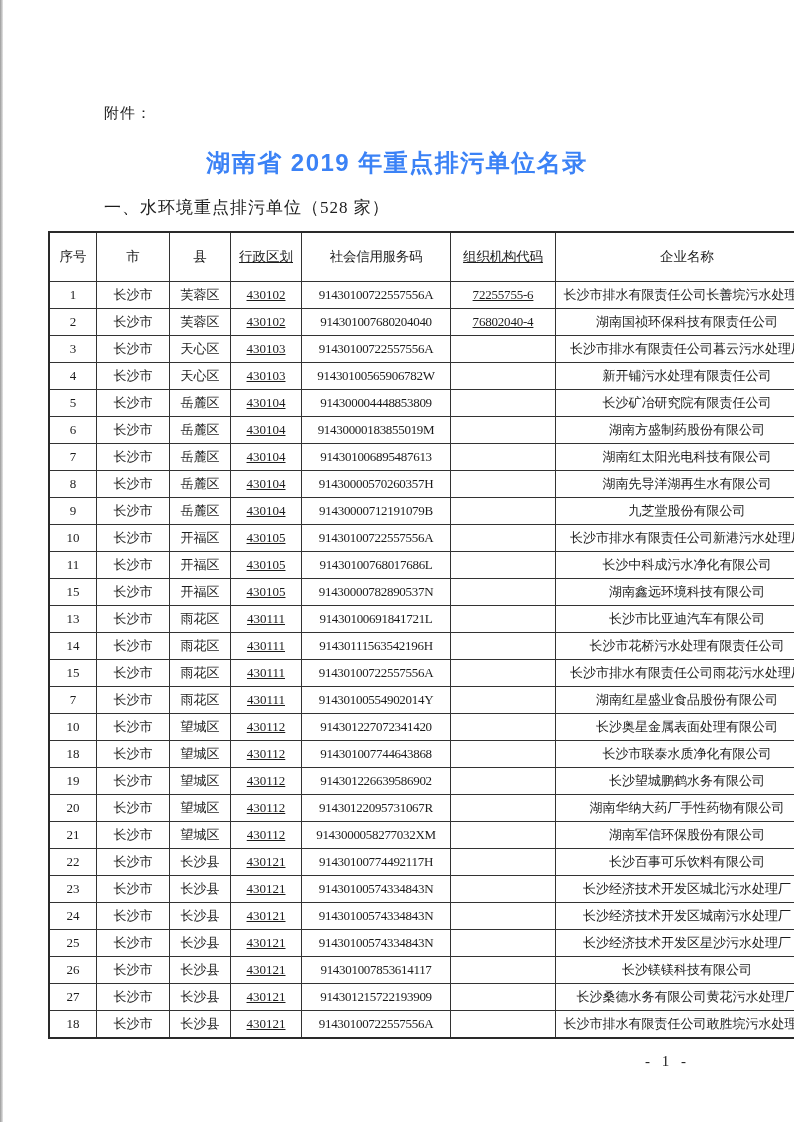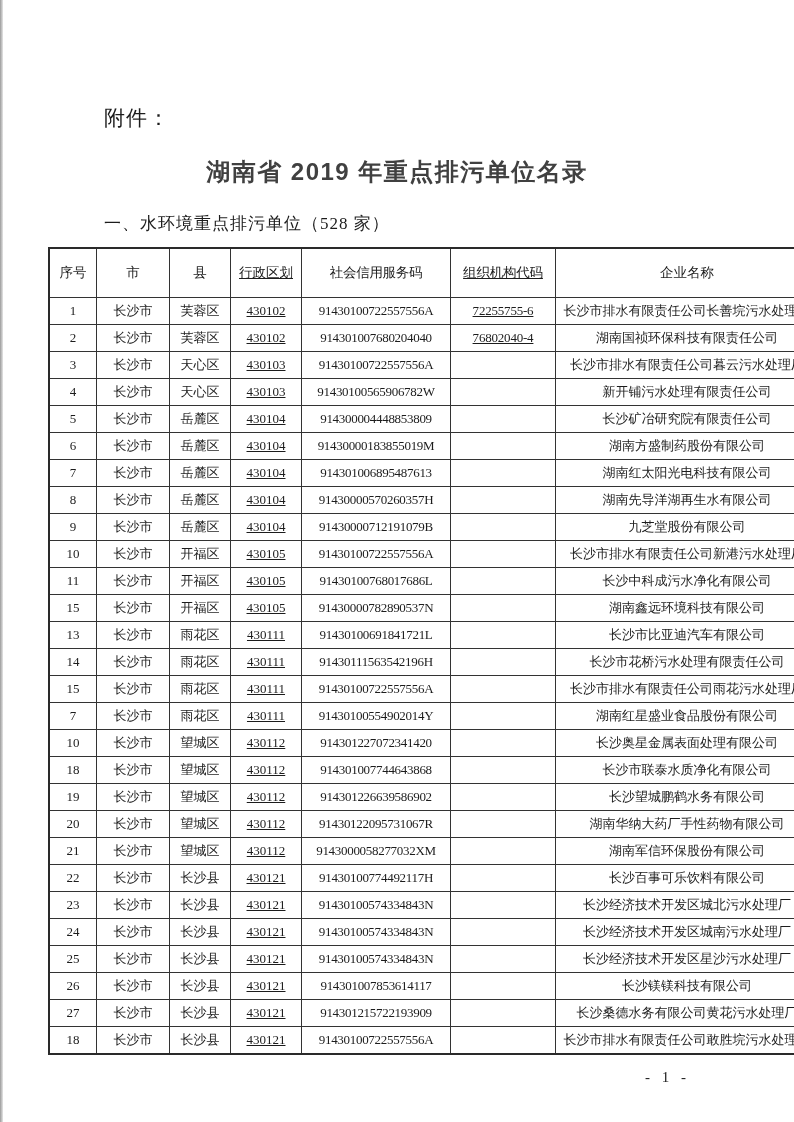--- a/index.html
+++ b/index.html
@@ -19,34 +19,34 @@
   .scan-edge-left {
     position: absolute;
     left: 0;
     top: 0;
     width: 3px;
     height: 100%;
     background: linear-gradient(to right, #9a9a9a, #e6e6e6);
   }
   .attachment {
     margin: 104px 0 0 104px;
-    font-size: 21px;
+    font-size: 15px;
     letter-spacing: 1px;
   }
   .title {
     margin: 24px 0 0 0;
     text-align: center;
     font-size: 24px;
     font-weight: bold;
     letter-spacing: 1.5px;
     font-family: "Liberation Sans", sans-serif;
-    color: #404040;
+    color: #3b82f6;
   }
   .section {
-    margin: 24px 0 0 104px;
+    margin: 17px 0 0 104px;
     font-size: 17px;
     letter-spacing: 1px;
   }
   table.doc-table {
     margin: 12px 0 0 48px;
     border-collapse: collapse;
     table-layout: fixed;
     width: 707px;
     border: 2px solid #2a2a2a;
   }

